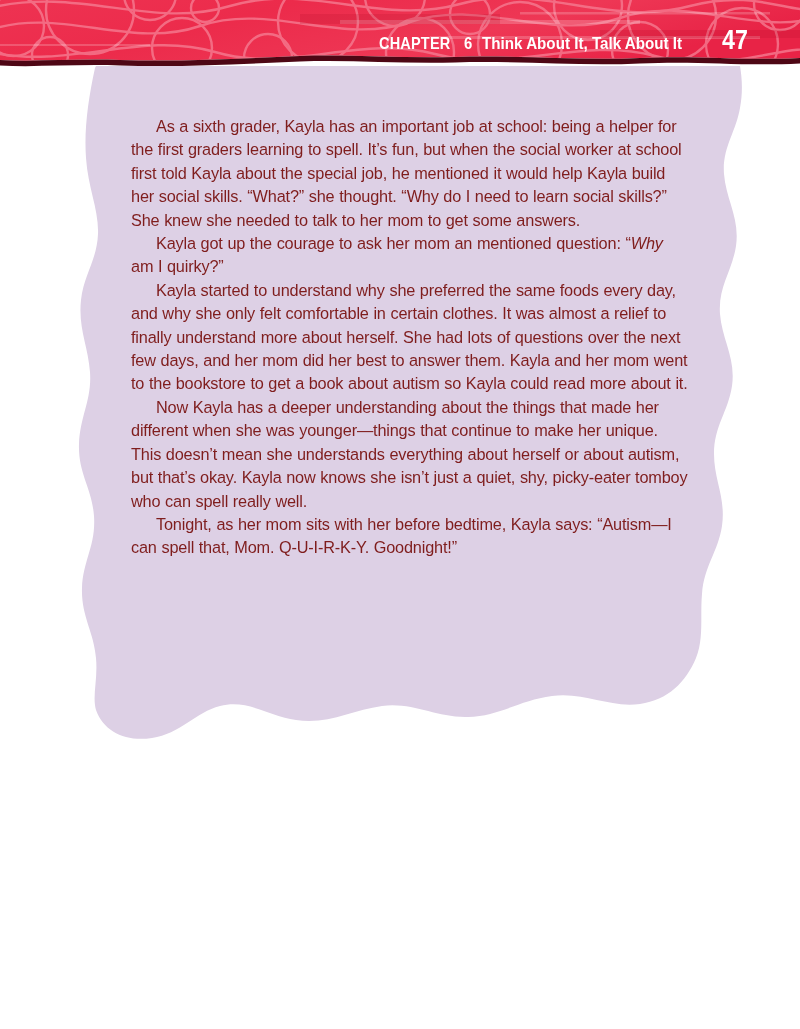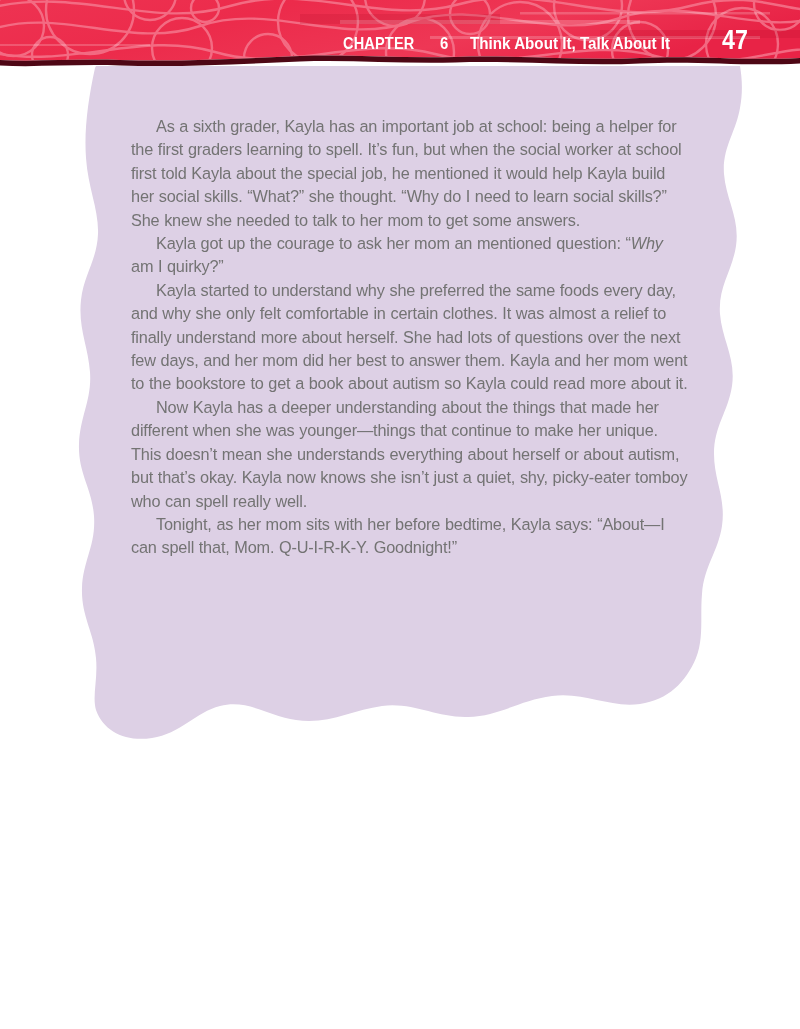--- a/index.html
+++ b/index.html
@@ -38,21 +38,21 @@
     width: 800px;
     height: 70px;
     display: block;
   }
   .header-text-row {
     position: absolute;
     right: 48px;
     top: 27px;
     display: flex;
     align-items: baseline;
-    gap: 12px;
+    gap: 0;
     white-space: nowrap;
     z-index: 5;
   }
   .chapter-word {
     font-family: "Liberation Sans Narrow", "Liberation Sans", sans-serif;
     font-weight: bold;
     font-size: 16.5px;
     letter-spacing: 0.2px;
     color: #ffffff;
     transform: scaleX(0.88);
@@ -105,21 +105,21 @@
   
   .story-body {
     position: absolute;
     left: 131px;
     top: 115px;
     width: 558px;
     z-index: 3;
     font-family: "Liberation Sans Narrow", "Liberation Sans", sans-serif;
     font-size: 16.3px;
     line-height: 23.4px;
-    color: #737373;
+    color: #7f1d1d;
     letter-spacing: -0.01em;
     text-align: left;
     word-spacing: 0.3px;
   }
   .story-body p {
     margin: 0;
     text-indent: 25px;
     hyphens: none;
   }
   .story-body p em {
@@ -242,16 +242,16 @@
         L 96,6
         Z"></path>
     </svg>
   </div>
 
   <div class="story-body">
       <p><span>As a sixth grader, Kayla has an important job at school: being a helper for the first graders learning to spell. It’s fun, but when the social worker at school first told Kayla about the special job, he mentioned it would help Kayla build her social skills. “What?” she thought. “Why do I need to learn social skills?” She knew she needed to talk to her mom to get some answers.</span></p>
       <p><span>Kayla got up the courage to ask her mom an mentioned question: “</span><em>Why</em><span> am I quirky?”</span></p>
       <p><span>Kayla started to understand why she preferred the same foods every day, and why she only felt comfortable in certain clothes. It was almost a relief to finally understand more about herself. She had lots of questions over the next few days, and her mom did her best to answer them. Kayla and her mom went to the bookstore to get a book about autism so Kayla could read more about it.</span></p>
       <p><span>Now Kayla has a deeper understanding about the things that made her different when she was younger—things that continue to make her unique. This doesn’t mean she understands everything about herself or about autism, but that’s okay. Kayla now knows she isn’t just a quiet, shy, picky-eater tomboy who can spell really well.</span></p>
-      <p><span>Tonight, as her mom sits with her before bedtime, Kayla says: “About—I can spell that, Mom. Q-U-I-R-K-Y. Goodnight!”</span></p>
+      <p><span>Tonight, as her mom sits with her before bedtime, Kayla says: “Autism—I can spell that, Mom. Q-U-I-R-K-Y. Goodnight!”</span></p>
     </div>
 
 </div>
 
 </body></html>

